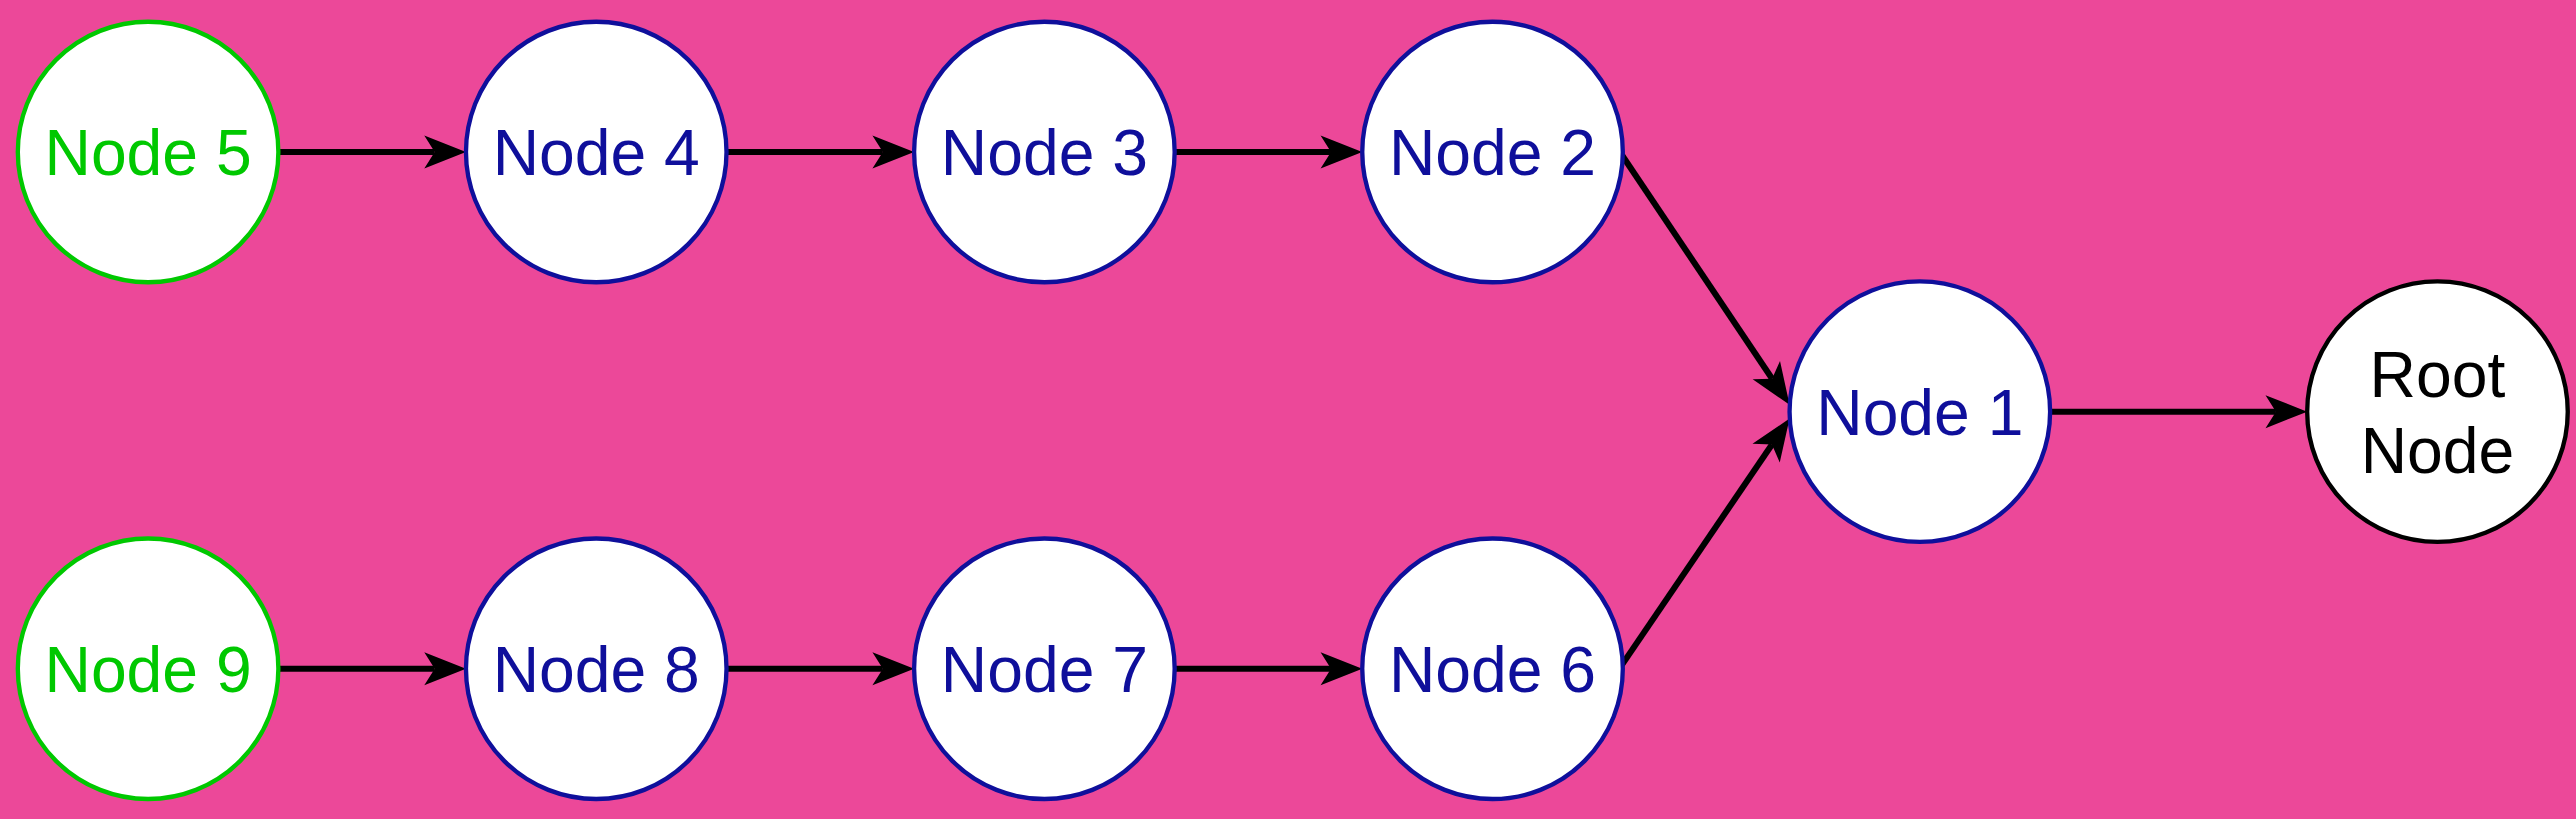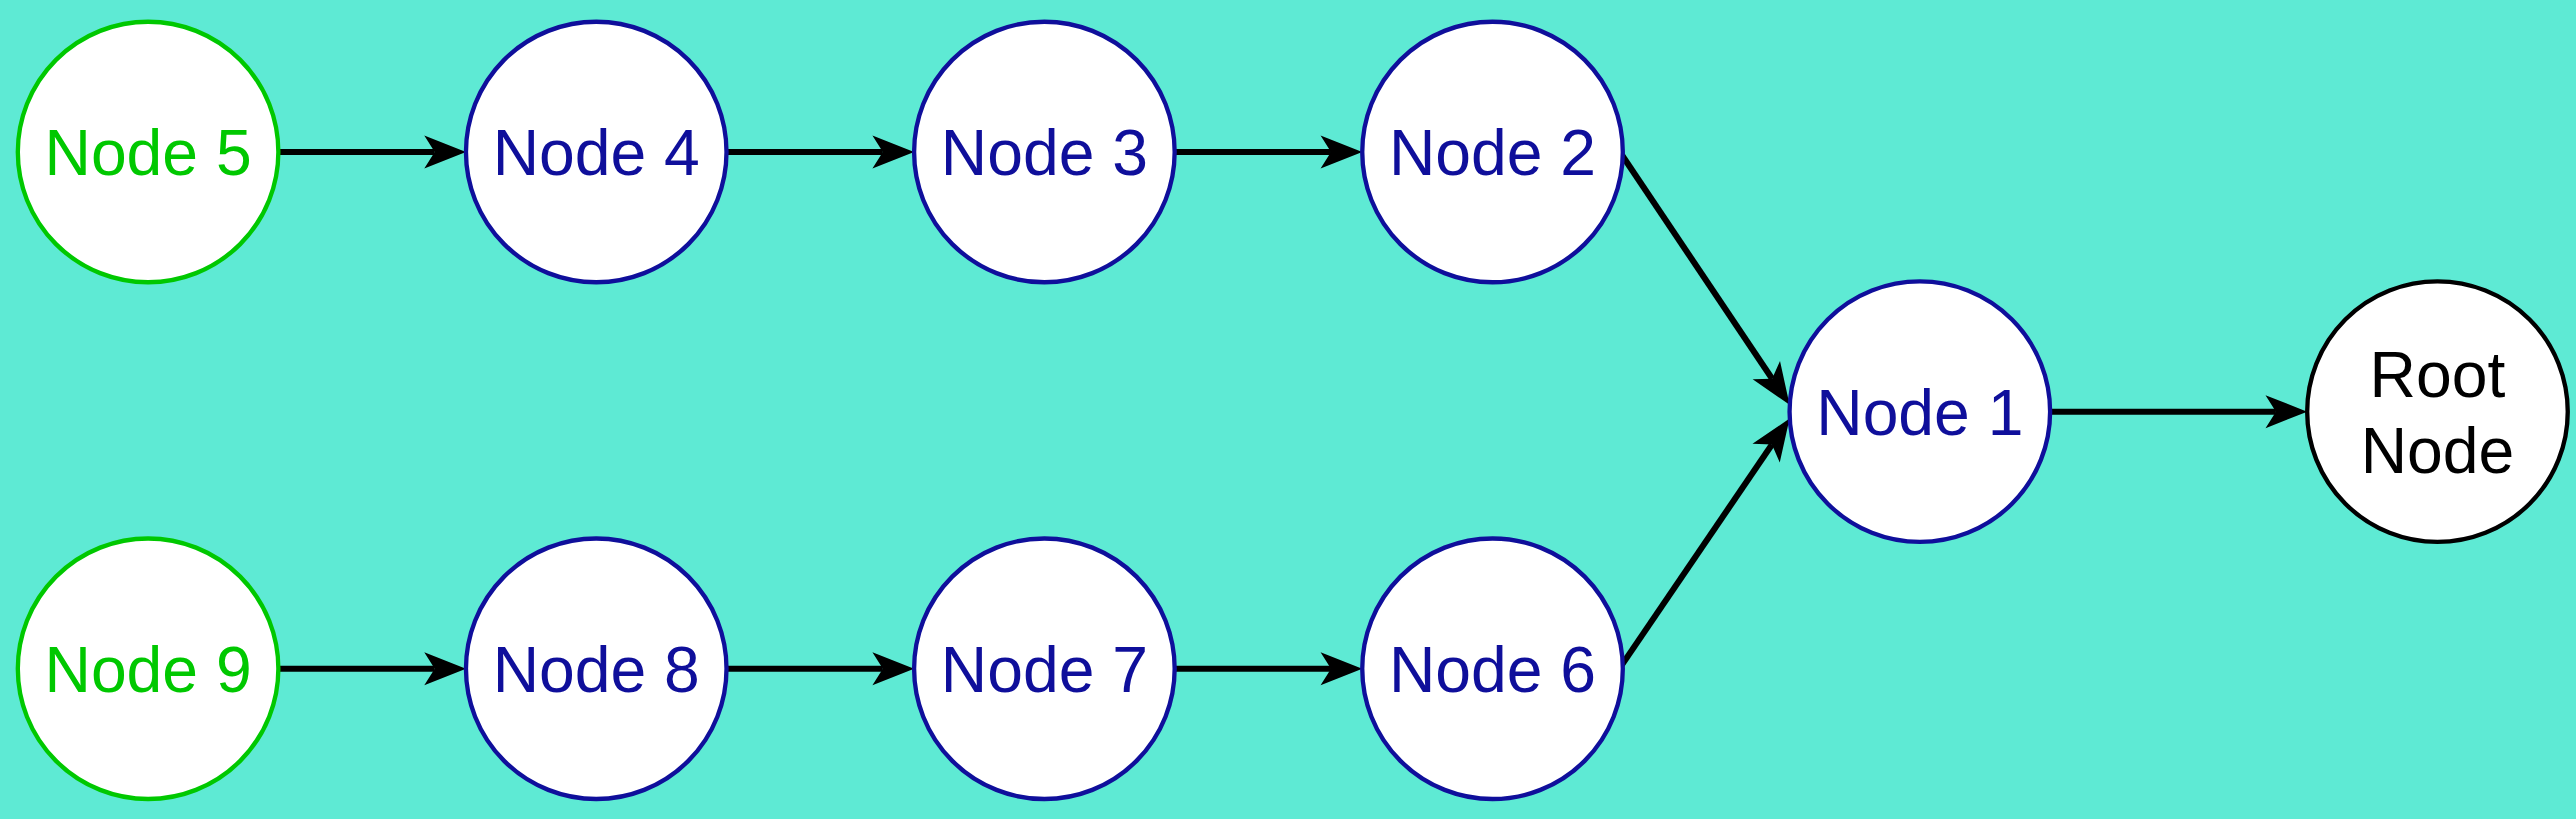--- a/index.html
+++ b/index.html
@@ -4,21 +4,21 @@
 <style>
   html, body {
     margin: 0;
     padding: 0;
     background: #ffffff;
   }
   .stage {
     position: relative;
     width: 2576px;
     height: 819px;
-    background: #5eead4;
+    background: #ec4899;
     overflow: hidden;
     font-family: "Liberation Sans", sans-serif;
   }
   svg#graph {
     display: block;
     width: 2576px;
     height: 819px;
   }
   .node-label {
     font-family: "Liberation Sans", sans-serif;

